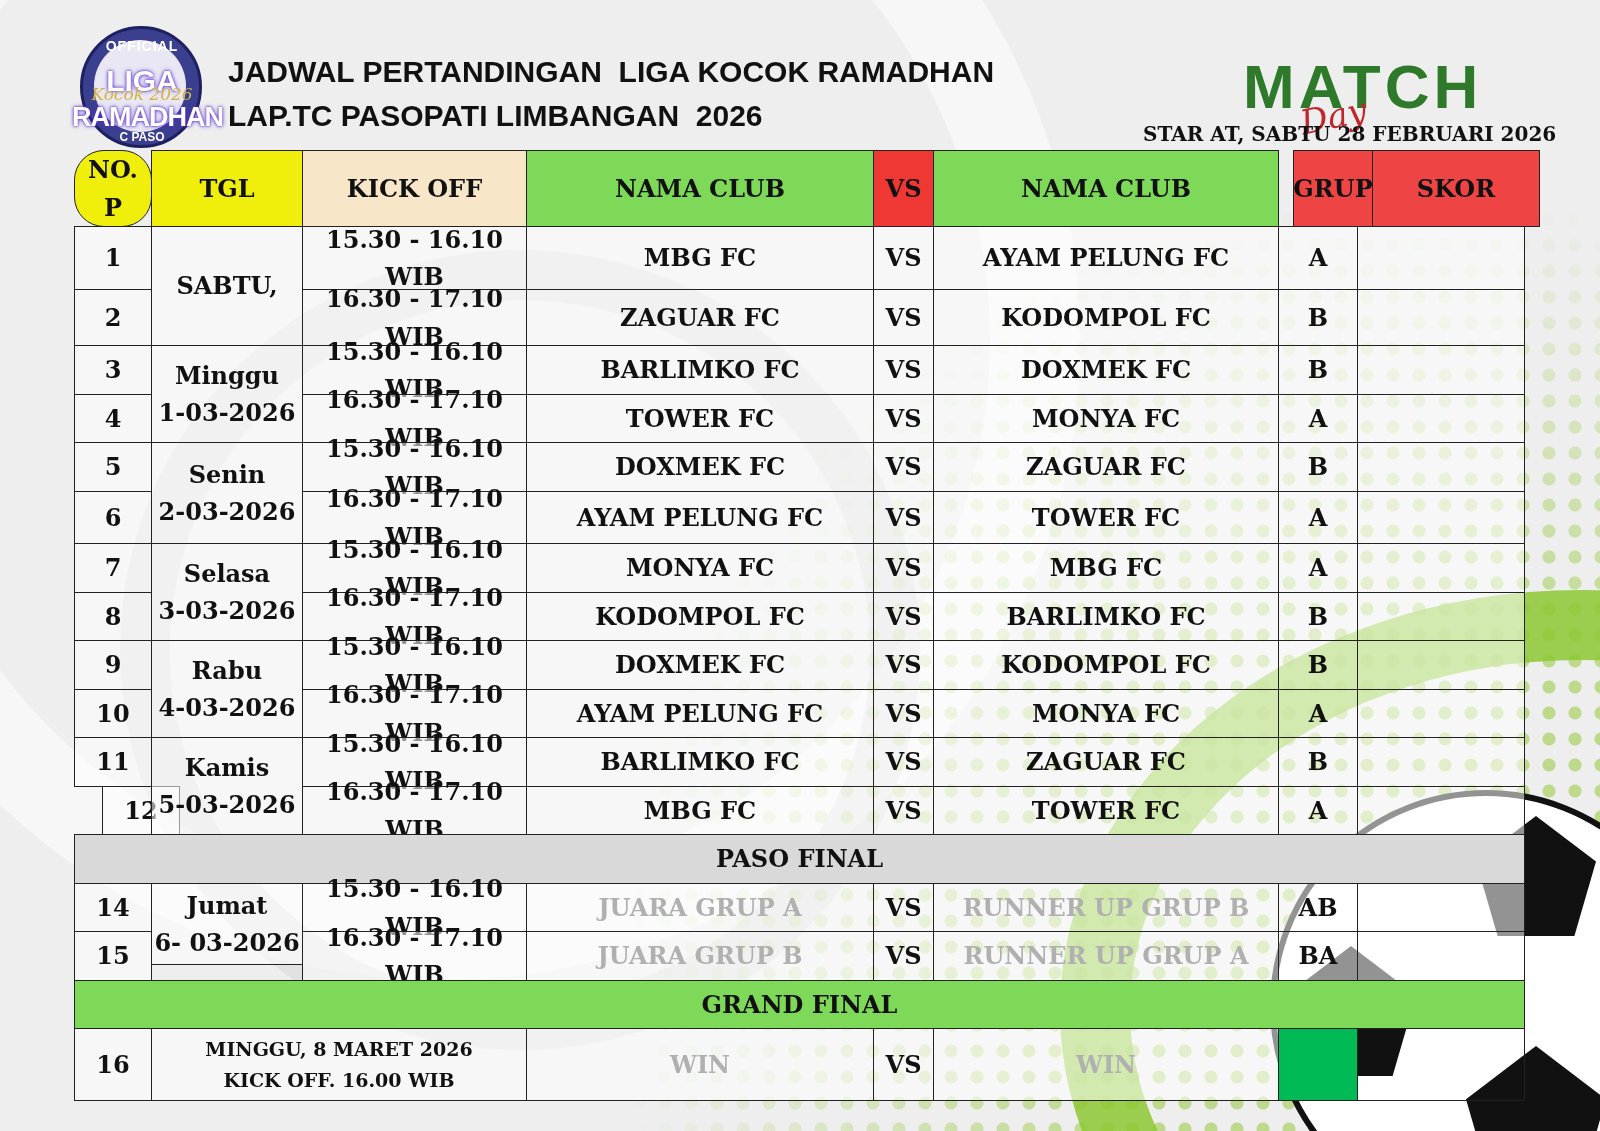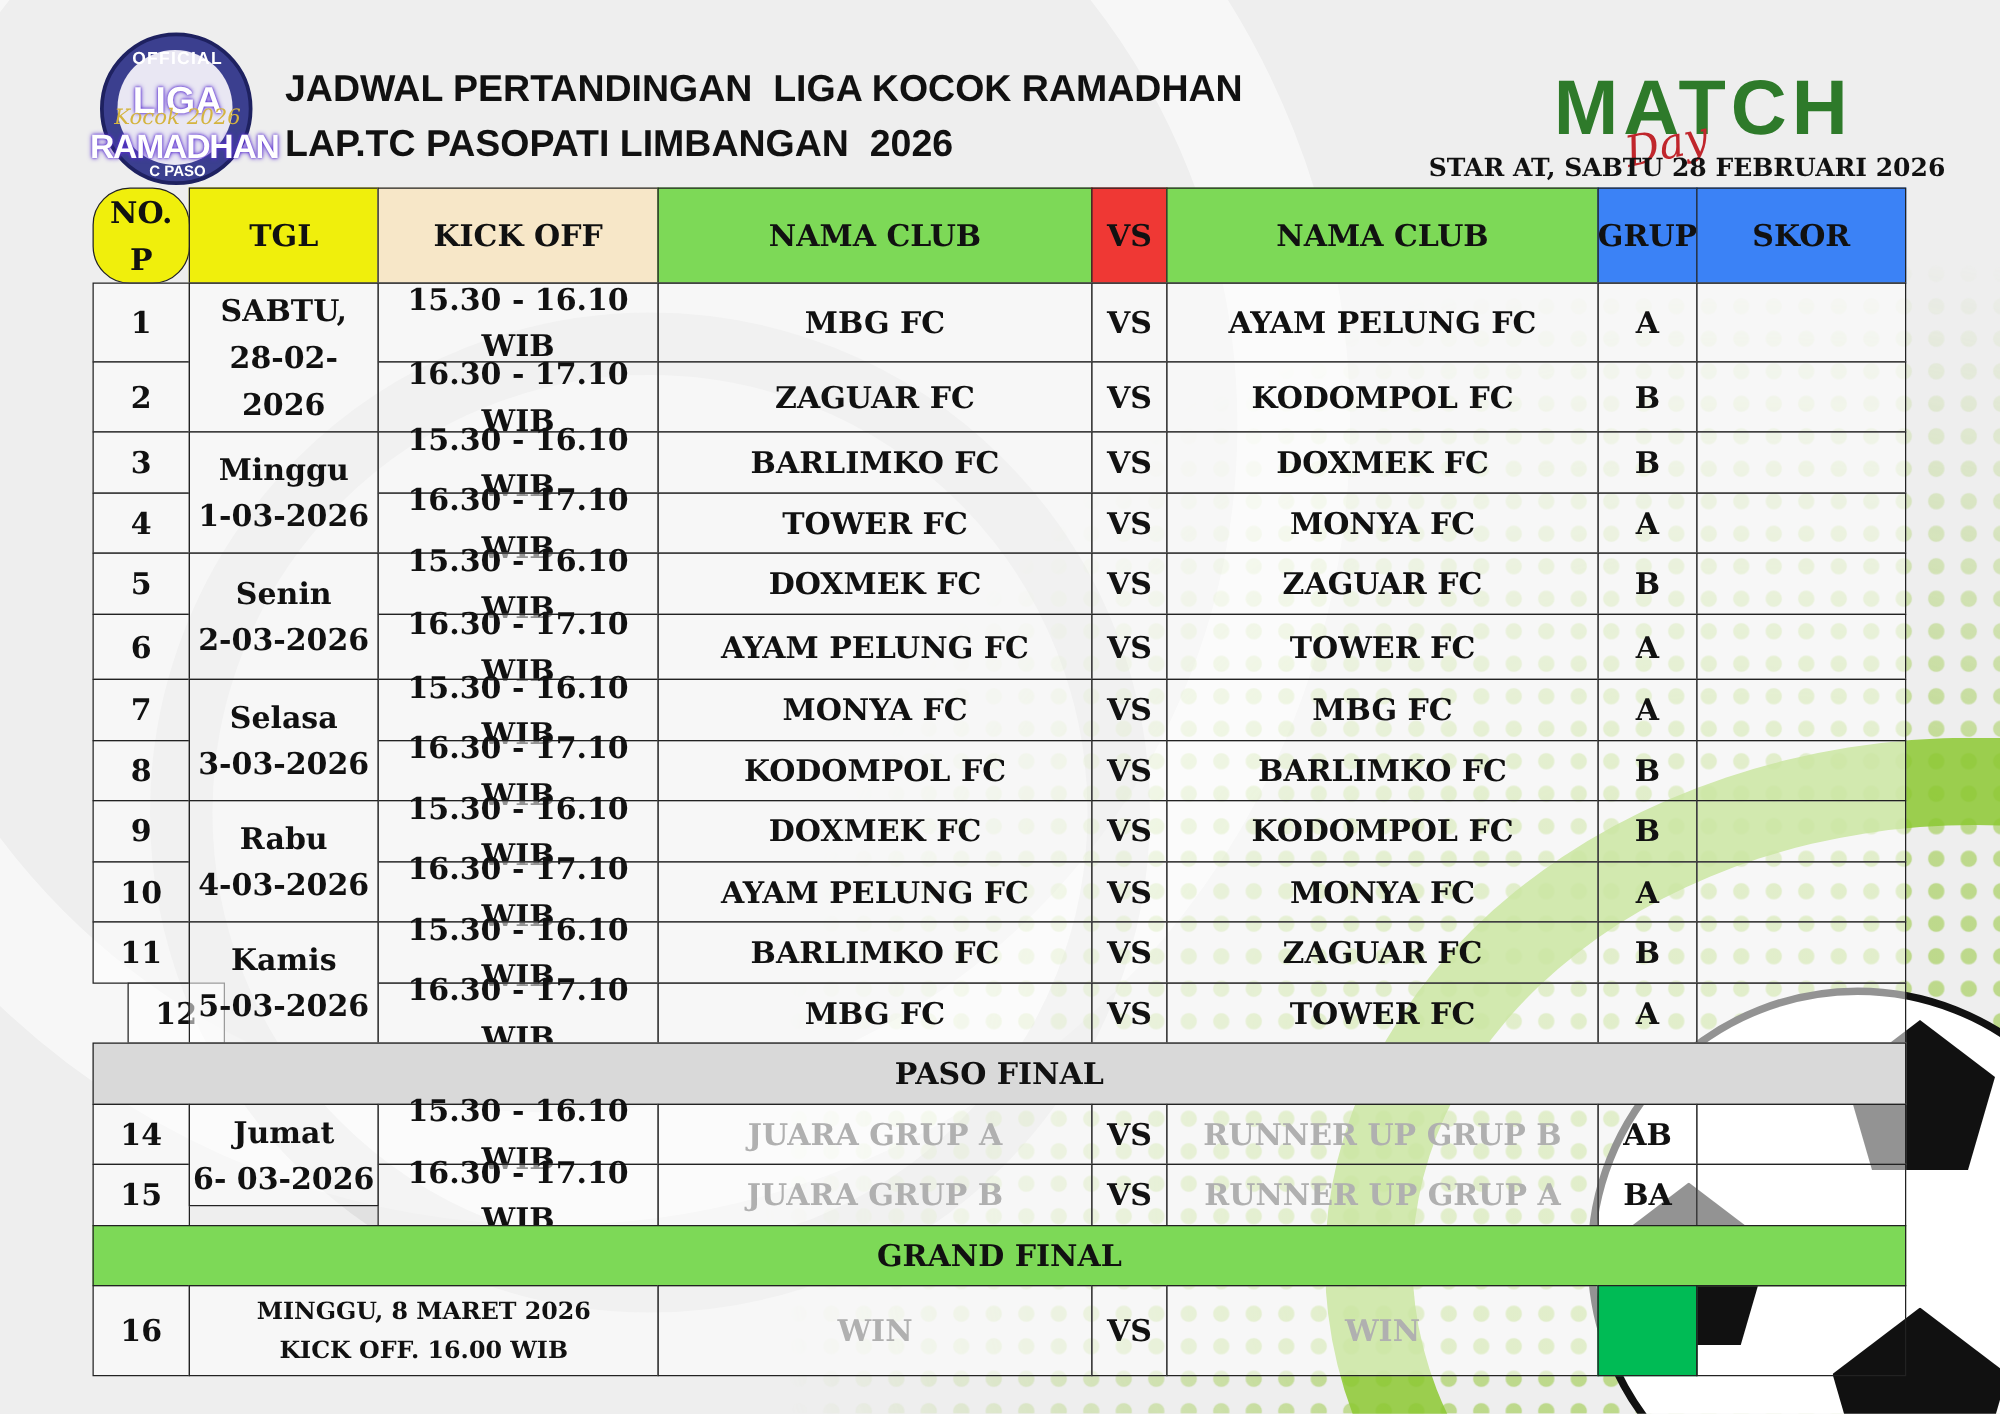--- a/index.html
+++ b/index.html
@@ -45,21 +45,21 @@
   .startat{position:absolute;left:1143px;top:122px;font-family:"DejaVu Serif",serif;font-weight:bold;font-size:20px;color:#111;}
 
   .grid{position:absolute;left:74px;top:150px;}
   .cell{position:absolute;box-sizing:border-box;border:1.5px solid #222;display:flex;align-items:center;justify-content:center;
     text-align:center;color:#111;font-family:"DejaVu Serif",serif;font-weight:bold;font-size:24px;line-height:1.55;background:rgba(255,255,255,0.55);}
   .hdr{font-size:24px;}
   .c-y{background:#f0ef0c;}
   .c-cream{background:#f7e7c8;}
   .c-green{background:#7dd957;}
   .c-red{background:#ef3834;}
-  .c-gold{background:#3b82f6;}
+  .c-gold{background:#ef4444;margin-left:15px;}
   .c-grey{background:#d9d9d9;}
   .c-gf{background:#7dd957;}
   .c-win{background:#00bb55;}
   .faded{color:#b0b0b0;}
   .small{font-size:19px;line-height:1.6;}
   .date{flex-direction:column;}
 </style>
 </head>
 <body>
 
@@ -179,21 +179,20 @@
     <div class="cell " style="left: 1283px; top: 587px; width: 168px; height: 50px;"></div>
     <div class="cell " style="left: 0px; top: 636px; width: 78px; height: 49px; margin-left: 28px;">12</div>
     <div class="cell " style="left: 228px; top: 636px; width: 225px; height: 49px;">16.30 - 17.10 WIB</div>
     <div class="cell " style="left: 452px; top: 636px; width: 348px; height: 49px;">MBG FC</div>
     <div class="cell " style="left: 799px; top: 636px; width: 61px; height: 49px;">VS</div>
     <div class="cell " style="left: 859px; top: 636px; width: 346px; height: 49px;">TOWER FC</div>
     <div class="cell " style="left: 1204px; top: 636px; width: 80px; height: 49px;">A</div>
     <div class="cell " style="left: 1283px; top: 636px; width: 168px; height: 49px;"></div>
     <div class="cell date" style="left: 77px; top: 76px; width: 152px; height: 120px;">
       <div>SABTU,</div>
-      <div>28-02-2026</div>
     </div>
     <div class="cell date" style="left: 77px; top: 195px; width: 152px; height: 98px;">
       <div>Minggu</div>
       <div>1-03-2026</div>
     </div>
     <div class="cell date" style="left: 77px; top: 292px; width: 152px; height: 102px;">
       <div>Senin</div>
       <div>2-03-2026</div>
     </div>
     <div class="cell date" style="left: 77px; top: 393px; width: 152px; height: 98px;">

